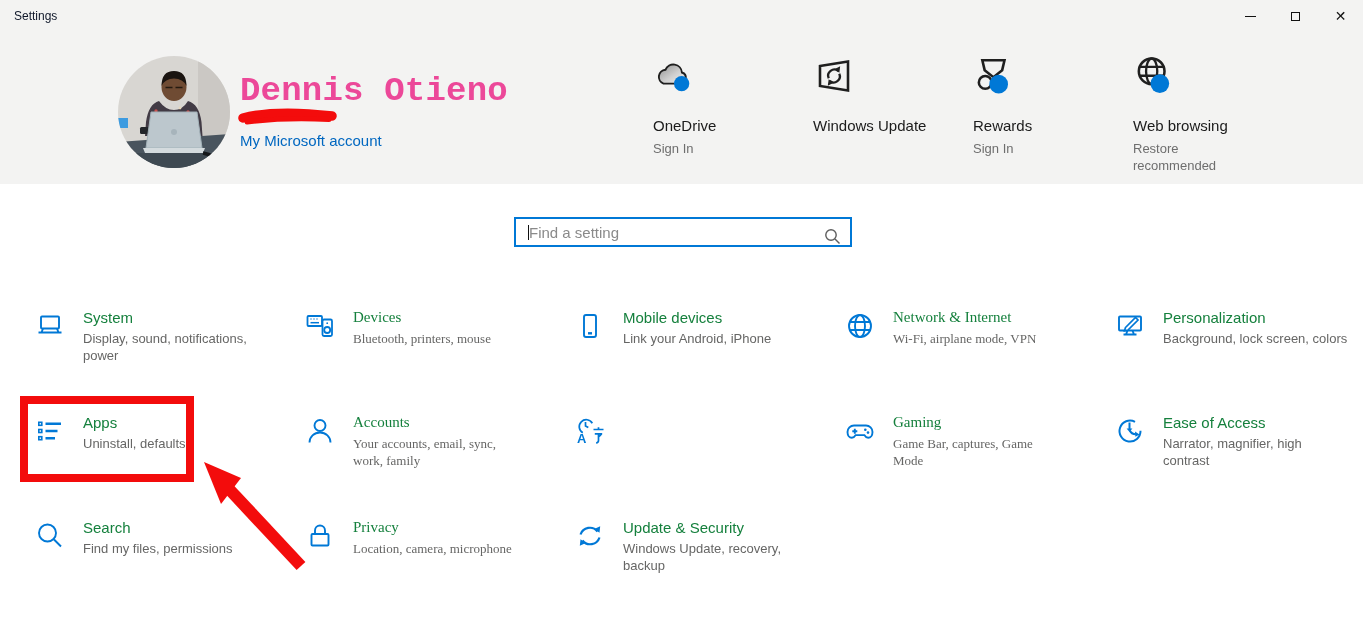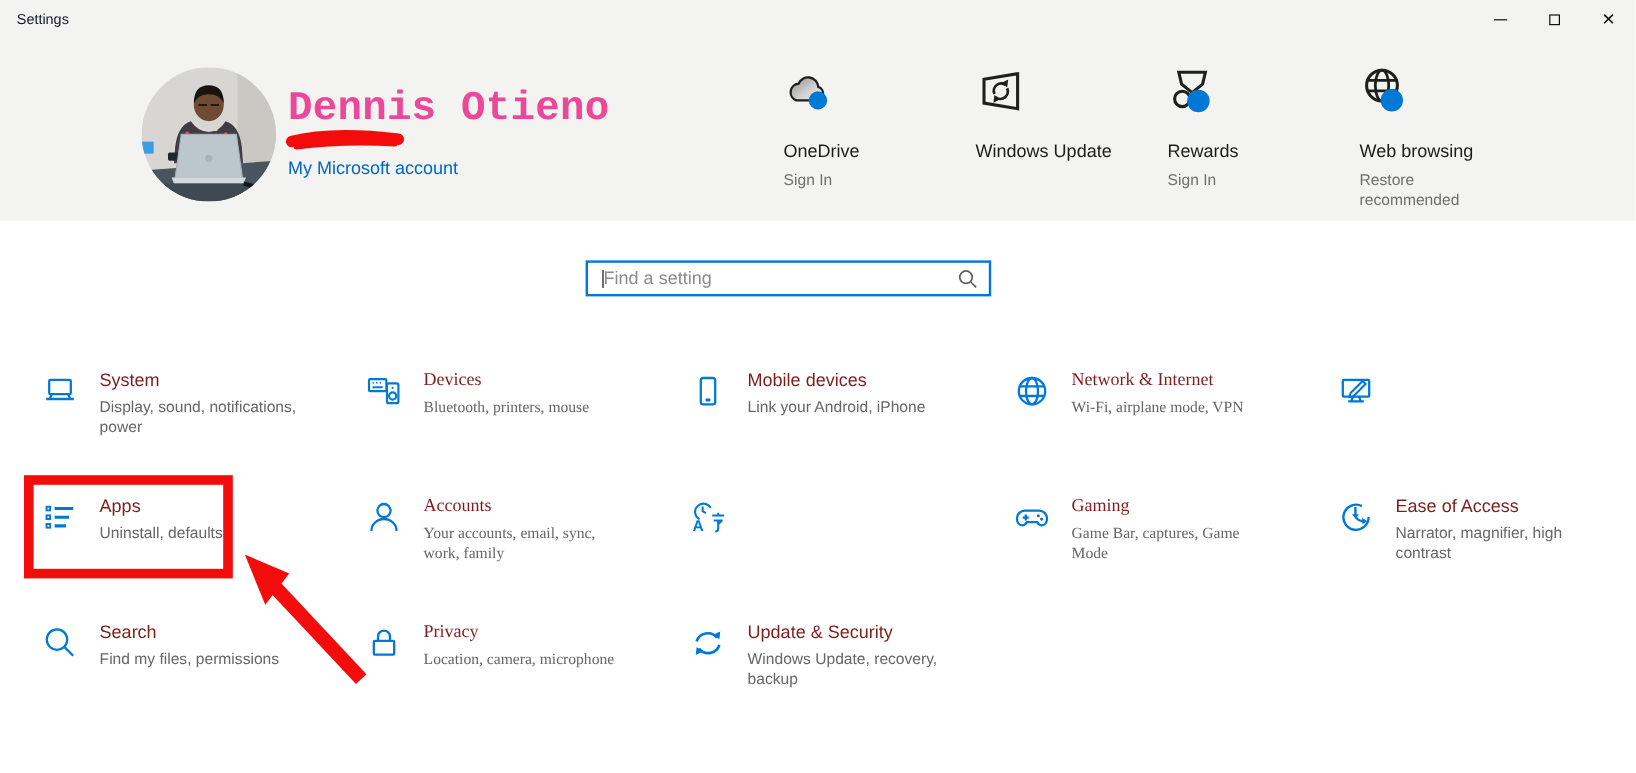--- a/index.html
+++ b/index.html
@@ -27,30 +27,30 @@
   .profile-name { position:absolute; left:240px; top:72px; font-size:34px; font-weight:bold; color:#ec4899; letter-spacing:0.2px;font-family:Liberation Mono, monospace; }
   .account-link { position:absolute; left:240px; top:132px; font-size:15px; color:#0067c0; cursor:pointer; }
 
   
   .htile { position:absolute; top:55px; width:152px; cursor:pointer; }
   .htile .h-icon { width:42px; height:42px; }
   .htile-title { margin-top:16px; font-size:15px; color:#1b1b1b; }
   .htile-sub { margin-top:6px; font-size:13px; color:#6e6e6e; line-height:17px; max-width:122px; }
 
   
-  .search-box { position:absolute; left:488px; top:217px; width:338px; height:30px; background:#fff; border:2px solid #0078d6; display:flex; align-items:center; }
+  .search-box { position:absolute; left:514px; top:217px; width:338px; height:30px; background:#fff; border:2px solid #0078d6; display:flex; align-items:flex-end; }
   .search-input { flex:1; height:100%; border:none; outline:none; background:transparent; font-family:"Liberation Sans", sans-serif; font-size:15px; padding-left:13px; color:#222; }
   .search-input::placeholder { color:#8a8a8a; opacity:1; }
   .search-caret { position:absolute; left:12px; top:6px; width:1px; height:15px; background:#111; }
   .search-glass { margin-right:9px; flex:none; }
 
   
   .tile { position:absolute; display:flex; align-items:flex-start; cursor:pointer; }
   .tile .c-icon { width:30px; height:30px; margin:3px 18px 0 13px; flex:none; }
-  .tile-title { font-size:15px; color:#7f1d1d; line-height:19px; }
+  .tile-title { font-size:15px; color:#15803d; line-height:19px; }
   .tile-sub { font-size:13px; color:#666665; line-height:17px; margin-top:3px; max-width:185px; }
   .tile-sub.narrow170 { max-width:170px; }
   .tile-sub.narrow175 { max-width:175px; }
   .tile-sub.wide { max-width:228px; }
 
   .r1 { top:308px; } .r2 { top:413px; } .r3 { top:518px; }
   .c1 { left:22px; } .c2 { left:292px;font-family:Liberation Serif, serif; } .c3 { left:562px; } .c4 { left:832px;font-family:Liberation Serif, serif; } .c5 { left:1102px; }
 
   
   .annot-rect { position:absolute; left:20px; top:396px; width:174px; height:86px; border:8px solid #f30c0c; pointer-events:none; z-index:8; }
@@ -209,20 +209,24 @@
   <div class="tile-sub">Wi-Fi, airplane mode, VPN</div>
     </div>
 </div>
 
 <div class="tile r1 c5">
   <svg class="c-icon" viewBox="0 0 30 30" fill="none" stroke="#0078d6" stroke-width="1.9">
     <rect x="4" y="5.5" width="22" height="14" rx="1"></rect>
     <path d="M12.5 19.5 L11 23.5 M17.5 19.5 L19 23.5 M8.5 23.5 h13"></path>
     <path d="M10.5 16.5 L20.5 6.5 L23 9 L13 19 L9.5 19.8 Z" fill="#ffffff" stroke-width="1.7"></path>
   </svg>
+  <div>
+      <div class="tile-title">Personalization</div>
+  <div class="tile-sub wide">Background, lock screen, colors</div>
+    </div>
 </div>
 
 <div class="tile r2 c1">
   <svg class="c-icon" viewBox="0 0 30 30">
     <rect x="3" y="5.5" width="4.6" height="4.6" fill="#0078d6"></rect>
       <rect x="4.6" y="7.1" width="1.4" height="1.4" fill="#fff"></rect>
     <rect x="3" y="12.7" width="4.6" height="4.6" fill="#0078d6"></rect>
       <rect x="4.6" y="14.3" width="1.4" height="1.4" fill="#fff"></rect>
     <rect x="3" y="19.9" width="4.6" height="4.6" fill="#0078d6"></rect>
       <rect x="4.6" y="21.5" width="1.4" height="1.4" fill="#fff"></rect>

